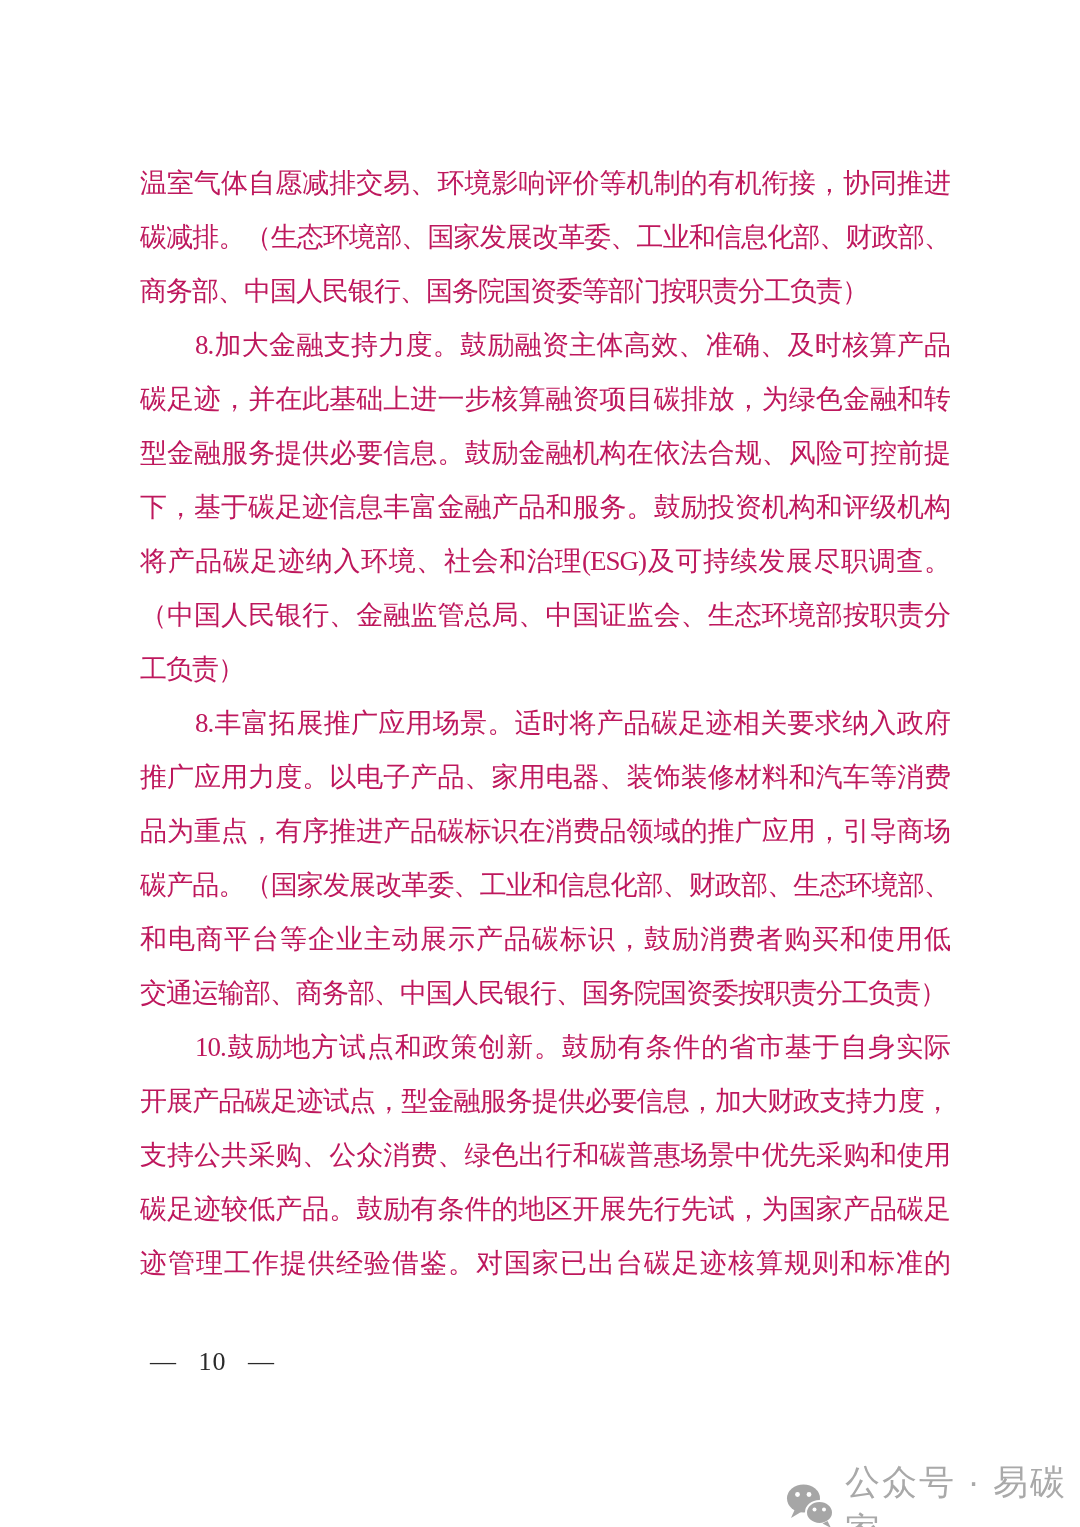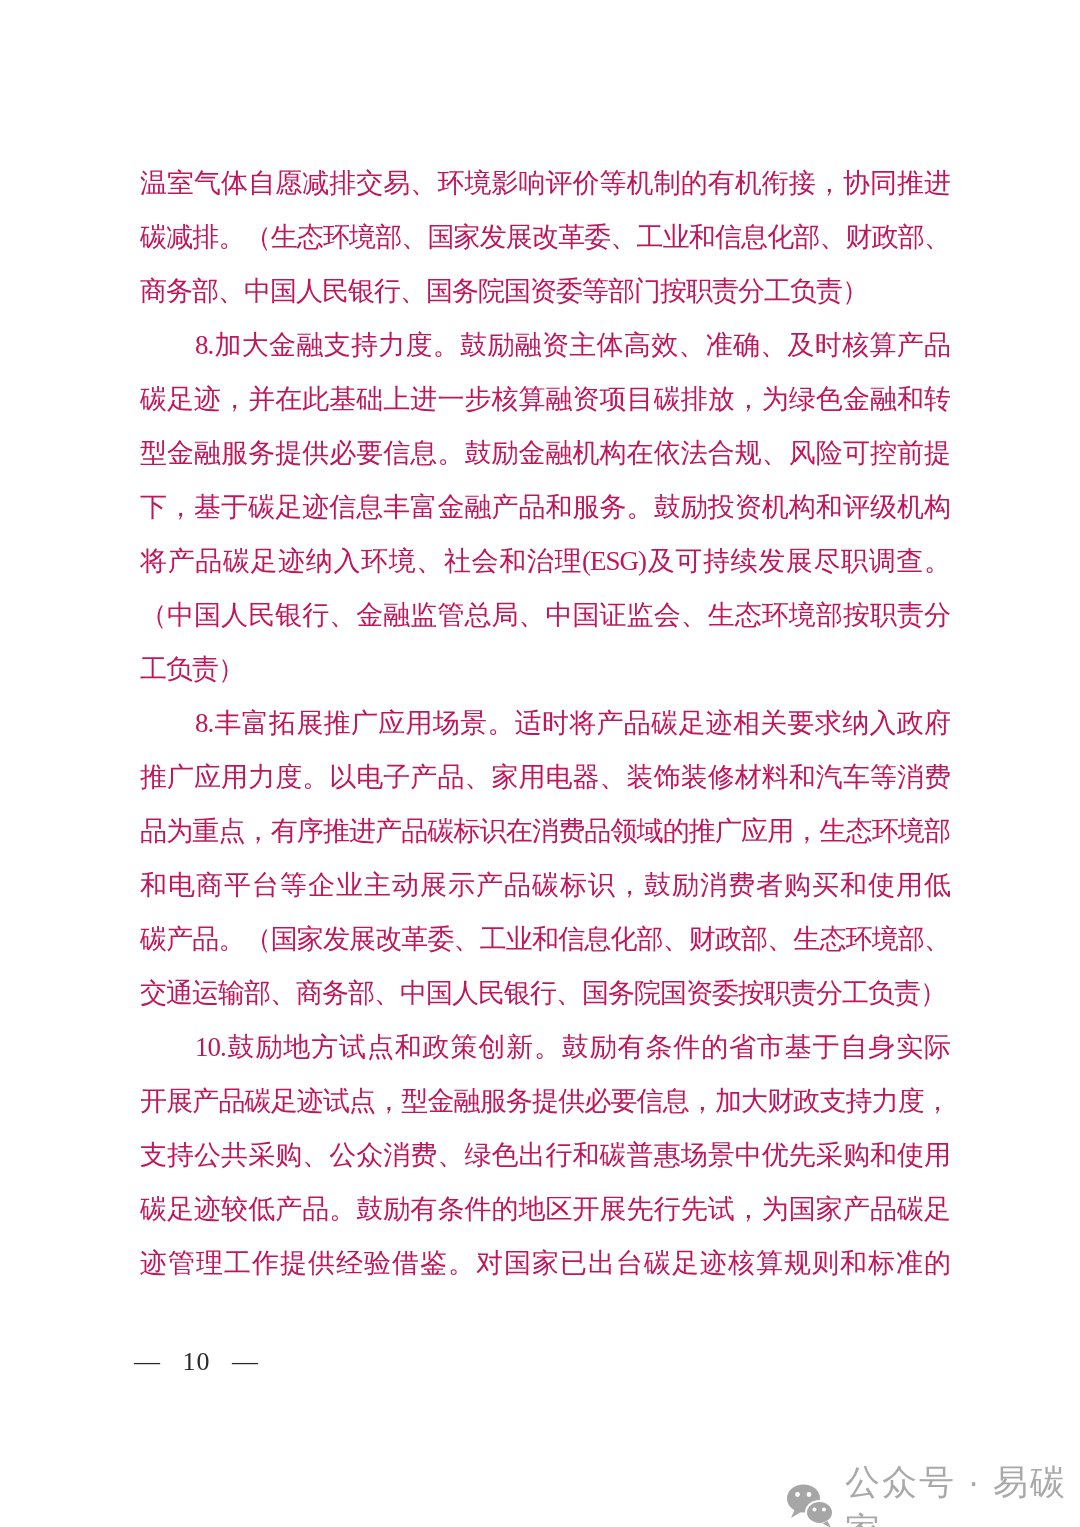--- a/index.html
+++ b/index.html
@@ -36,21 +36,21 @@
   .line.indent {
     padding-left: 55px;
   }
   .line.para-end {
     text-align: right;
     text-align-last: left;
   }
   
   .page-number {
     position: absolute;
-    left: 134px;
+    left: 150px;
     top: 1346px;
     font-size: 26px;
     line-height: 32px;
     color: #2a2a2a;
     word-spacing: 14px;
     letter-spacing: 1px;
   }
   
   .footer {
     position: absolute;
@@ -84,23 +84,23 @@
       <div class="line para-end">商务部、中国人民银行、国务院国资委等部门按职责分工负责）</div>
       <div class="line indent">8.加大金融支持力度。鼓励融资主体高效、准确、及时核算产品</div>
       <div class="line">碳足迹，并在此基础上进一步核算融资项目碳排放，为绿色金融和转</div>
       <div class="line">型金融服务提供必要信息。鼓励金融机构在依法合规、风险可控前提</div>
       <div class="line">下，基于碳足迹信息丰富金融产品和服务。鼓励投资机构和评级机构</div>
       <div class="line">将产品碳足迹纳入环境、社会和治理(ESG)及可持续发展尽职调查。</div>
       <div class="line">（中国人民银行、金融监管总局、中国证监会、生态环境部按职责分</div>
       <div class="line para-end">工负责）</div>
       <div class="line indent">8.丰富拓展推广应用场景。适时将产品碳足迹相关要求纳入政府</div>
       <div class="line">推广应用力度。以电子产品、家用电器、装饰装修材料和汽车等消费</div>
-      <div class="line">品为重点，有序推进产品碳标识在消费品领域的推广应用，生态环境部</div>
+      <div class="line">品为重点，有序推进产品碳标识在消费品领域的推广应用，引导商场</div>
+      <div class="line">碳产品。（国家发展改革委、工业和信息化部、财政部、生态环境部、</div>
       <div class="line">和电商平台等企业主动展示产品碳标识，鼓励消费者购买和使用低</div>
-      <div class="line">碳产品。（国家发展改革委、工业和信息化部、财政部、生态环境部、</div>
       <div class="line para-end">交通运输部、商务部、中国人民银行、国务院国资委按职责分工负责）</div>
       <div class="line indent">10.鼓励地方试点和政策创新。鼓励有条件的省市基于自身实际</div>
       <div class="line">开展产品碳足迹试点，型金融服务提供必要信息，加大财政支持力度，</div>
       <div class="line">支持公共采购、公众消费、绿色出行和碳普惠场景中优先采购和使用</div>
       <div class="line">碳足迹较低产品。鼓励有条件的地区开展先行先试，为国家产品碳足</div>
       <div class="line">迹管理工作提供经验借鉴。对国家已出台碳足迹核算规则和标准的</div>
     </div>
 
   <div class="page-number">— 10 —</div>
 

